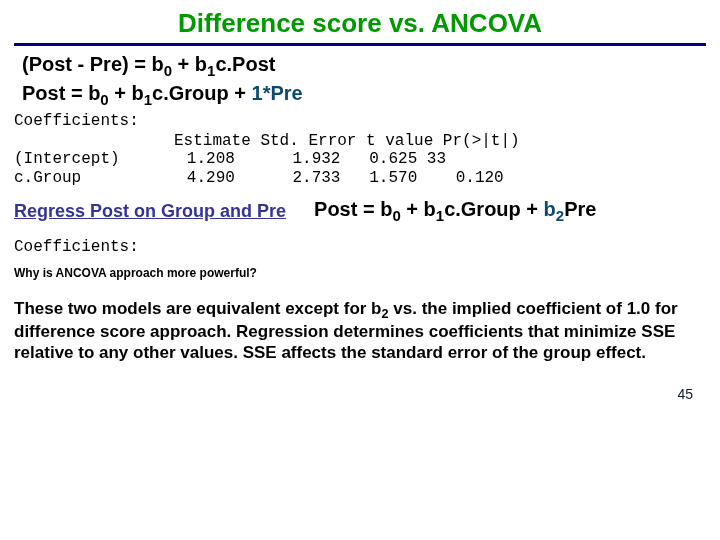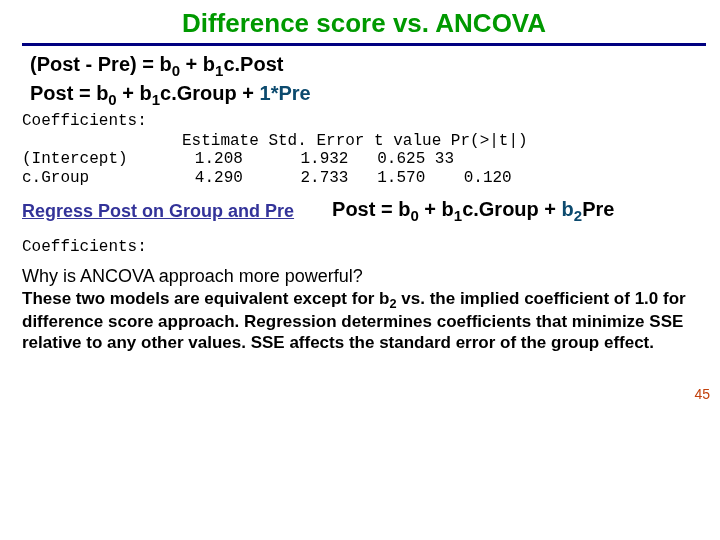--- a/index.html
+++ b/index.html
@@ -7,21 +7,21 @@
     padding: 0;
     width: 720px;
     height: 540px;
     background: #fff;
     font-family: Arial, Helvetica, sans-serif;
     overflow: hidden;
   }
   .slide {
     width: 720px;
     height: 408px;
-    padding: 8px 14px 0 22px;
+    padding: 8px 14px 0 14px;
     box-sizing: border-box;
     position: relative;
   }
   .title {
     color: #009900;
     font-weight: bold;
     font-size: 26px;
     text-align: center;
     margin: 0 0 4px 0;
   }
@@ -54,37 +54,37 @@
     font-size: 16px;
     color: #000;
     white-space: pre;
     line-height: 1.15;
     margin: 2px 0 10px 0;
   }
   .row2 {
     display: flex;
     align-items: center;
     margin-top: 4px;
-    gap: 30px;
+    gap: 20px;
   }
   .why {
-    font-weight: normal;
-    font-size: 18px;
-    margin: 8px 0 2px 0;
+    font-weight: bold;
+    font-size: 12px;
+    margin: 8px 0 19px 0;
   }
   .body {
     font-weight: bold;
     font-size: 17px;
     line-height: 1.22;
   }
   .pagenum {
     position: absolute;
-    right: 10px;
+    right: 27px;
     bottom: 6px;
-    color: #c2410c;
+    color: #0f172a;
     font-size: 14px;
   }
   .tbl1 { margin-left: 160px; }
 </style>
 </head>
 <body>
 
 <div class="slide">
 
   <div class="title">Difference score vs. ANCOVA</div>

